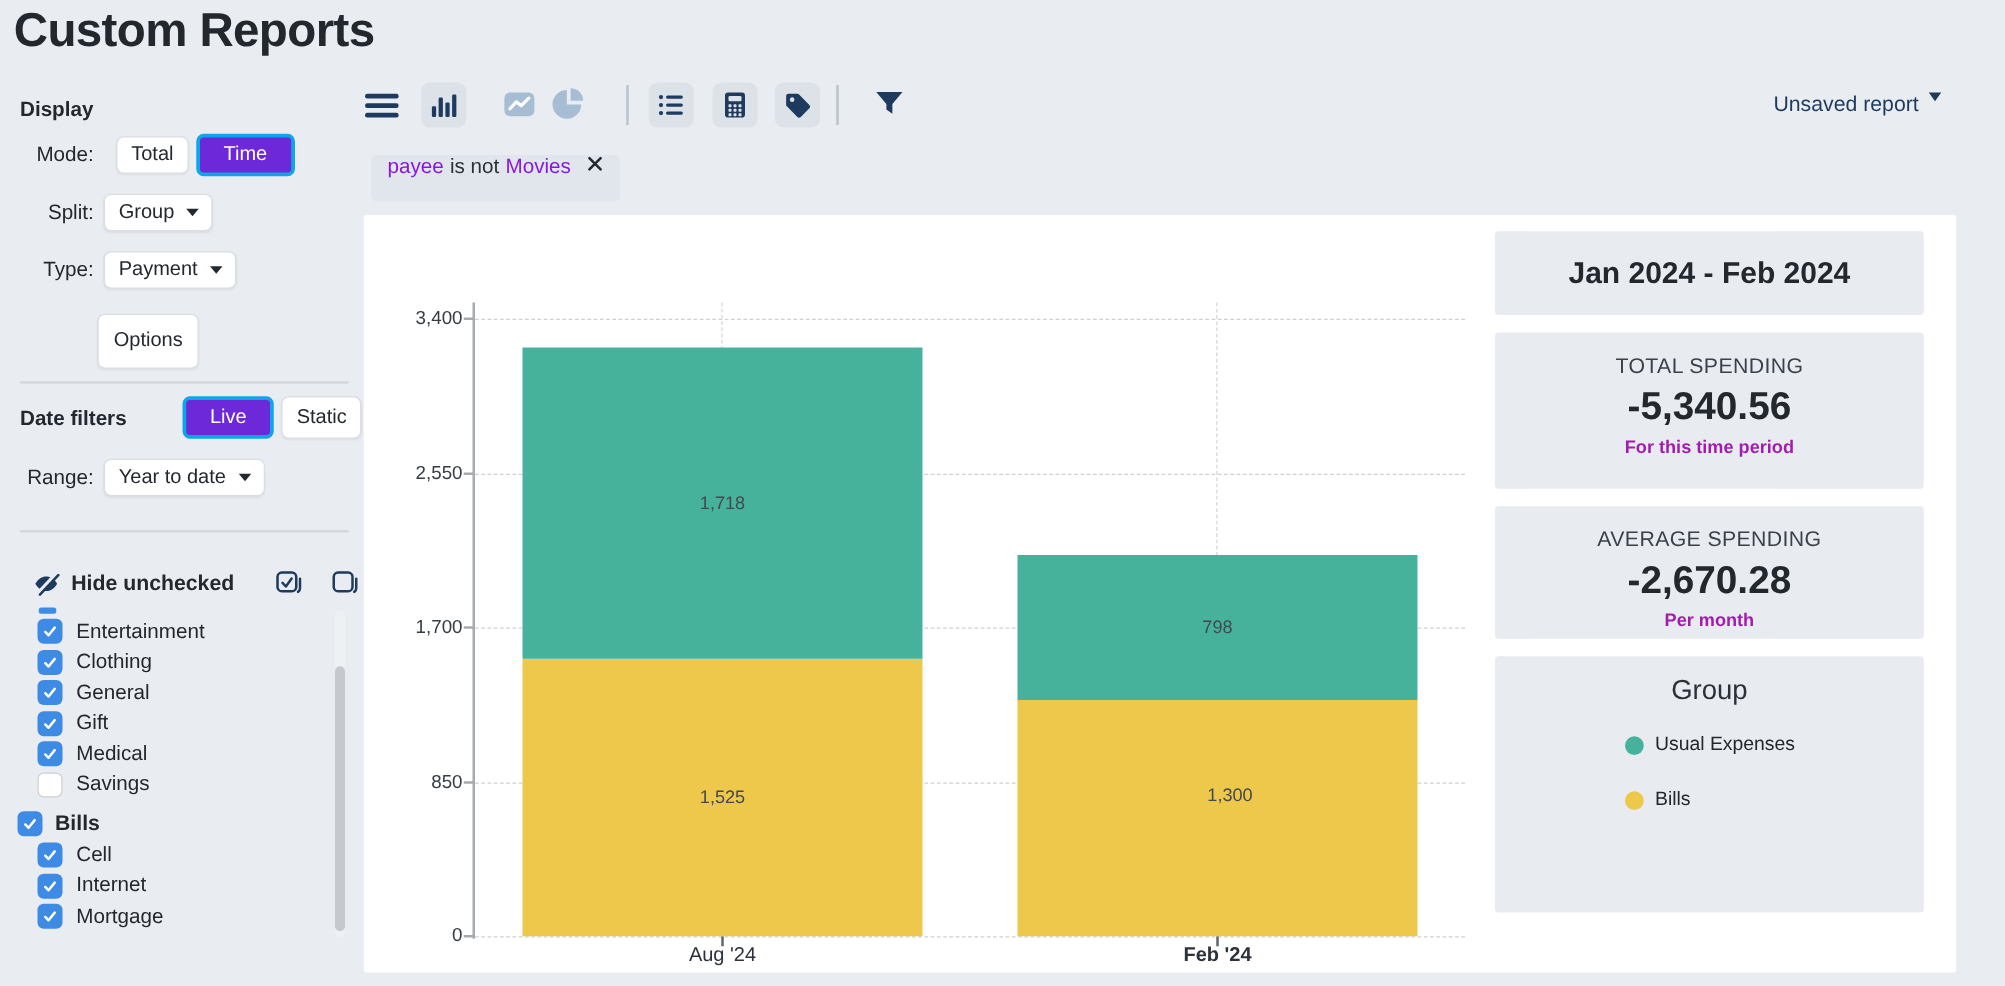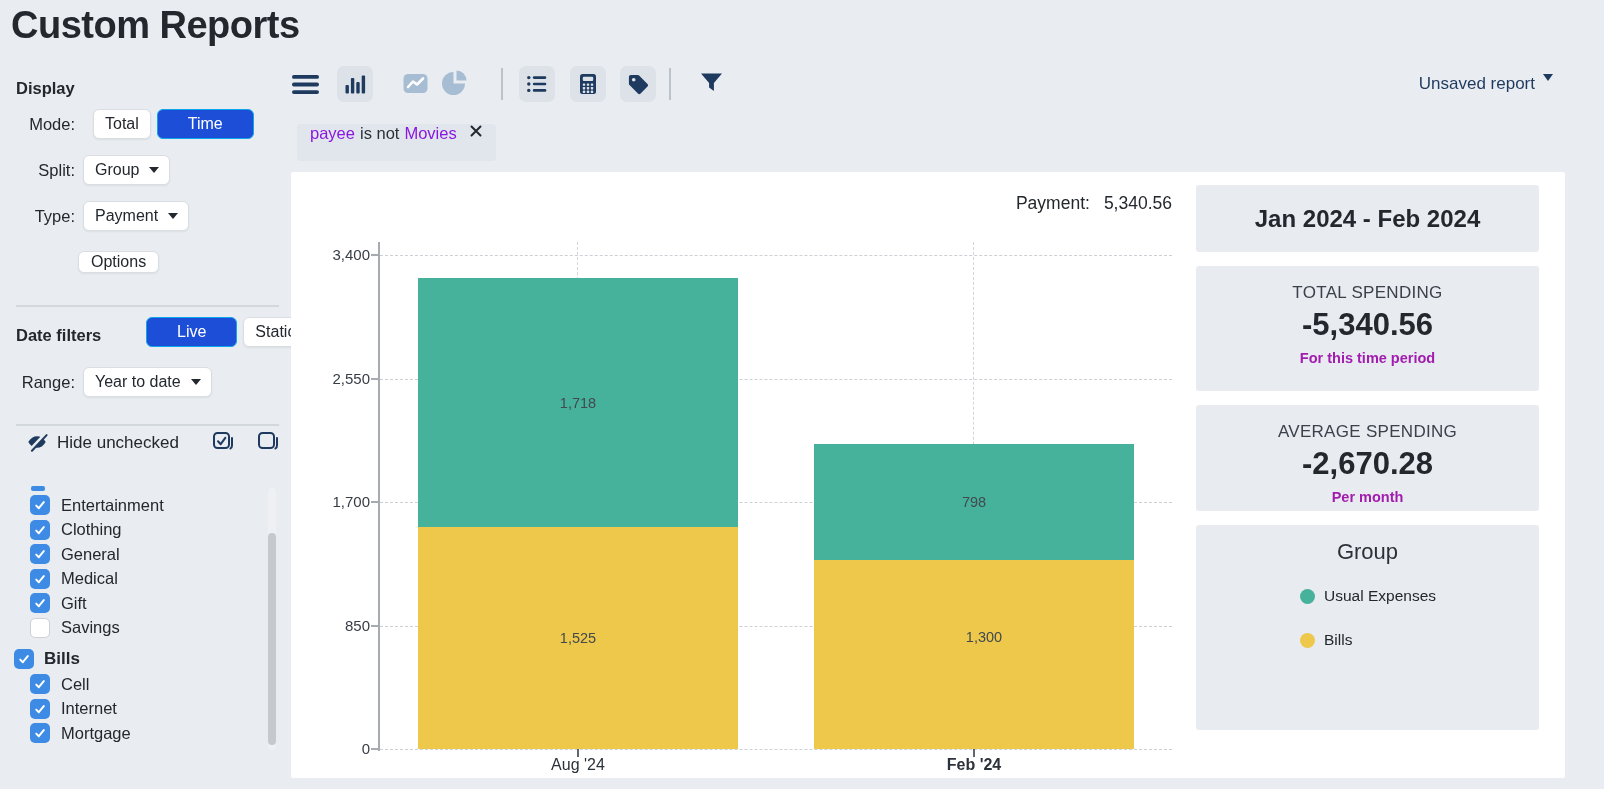--- a/index.html
+++ b/index.html
@@ -17,29 +17,29 @@
   .form-label { width:75px; text-align:right; margin-right:8px; font-size:16.5px; color:#23282e; }
   #row-mode { top:48px; height:32px; }
   #row-split { top:93px; height:34px; }
   #row-type  { top:138px; height:36px; }
   #row-options { top:191px; left:78px; height:33px; position:absolute; }
   #datefilter-buttons { position:absolute; left:146px; top:257px; display:flex; gap:6px; }
   #row-range { top:304px; height:36px; }
 
   .btn { font-size:16px; border-radius:6px; display:inline-flex; align-items:center; justify-content:center; cursor:default; font-family:inherit; }
   .btn-white { background:#fff; color:#23282e; border:1px solid #dadee3; box-shadow:0 1px 2px rgba(20,40,60,.07); padding:5px 11px; }
-  .btn-purple { background:#1d4ed8; color:#fff; border:1px solid #0ea5e9; padding:5px 30px; }
+  .btn-purple { background:#6d28d9; color:#fff; border:3px solid #0ea5e9; padding:5px 19px; }
   .dd { gap:10px; padding-right:10px; }
   .caret { width:0; height:0; border-left:5px solid transparent; border-right:5px solid transparent; border-top:6px solid currentColor; display:inline-block; }
 
   .divider { position:absolute; left:16px; width:263px; height:1.5px; background:#d3d8dd; }
   #divider-1 { top:245px; }
   #divider-2 { top:364px; }
 
-  #hide-unchecked-row { position:absolute; left:26px; top:367px; height:26px; display:flex; align-items:flex-end; }
+  #hide-unchecked-row { position:absolute; left:26px; top:394px; height:26px; display:flex; align-items:center;font-weight:bold; }
   #hide-unchecked-row .hide-label { font-size:17px; margin-left:9px; color:#23282e; }
   .mini-icon { width:22px; height:22px; margin-left:0; display:inline-flex; }
   #check-all-btn { margin-left:33px; }
   #uncheck-all-btn { margin-left:23px; }
 
   #category-list { position:absolute; left:0; top:424px; width:266px; padding-top:9px; }
   .cat-row { display:flex; align-items:center; height:24.5px; padding-left:30px; }
   .cat-row.group { padding-left:14px; margin-top:6px; height:26px; }
   .checkbox { width:20px; height:20px; border-radius:5px; background:#3d8be4; flex:none; display:flex; align-items:center; justify-content:center; }
   .checkbox svg { width:14px; height:14px; }
@@ -214,21 +214,21 @@
 
   <div class="form-row" id="row-type">
     <span class="form-label">Type:</span>
     <button class="btn btn-white dd">
       <span>Payment</span>
       <span class="caret"></span>
     </button>
   </div>
 
   <div id="row-options">
-    <button class="btn btn-white" style="padding:1px 12px">Options</button>
+    <button class="btn btn-white" style="padding:12px 12px">Options</button>
   </div>
 
   <div class="divider" id="divider-1"></div>
 
   <div class="section-heading" id="datefilters-heading">Date filters</div>
   <div id="datefilter-buttons">
     <button class="btn btn-purple">Live</button>
     <button class="btn btn-white">Static</button>
   </div>
 
@@ -291,29 +291,29 @@
           </svg>
         </div>
         <span class="cat-label">General</span>
       </div>
       <div class="cat-row">
         <div class="checkbox">
           <svg viewBox="0 0 24 24">
             <polyline points="5.5,13 10,17.5 18.5,7" fill="none" stroke="#fff" stroke-width="3.4" stroke-linecap="round" stroke-linejoin="round"></polyline>
           </svg>
         </div>
+        <span class="cat-label">Gift</span>
+      </div>
+      <div class="cat-row">
+        <div class="checkbox">
+          <svg viewBox="0 0 24 24">
+            <polyline points="5.5,13 10,17.5 18.5,7" fill="none" stroke="#fff" stroke-width="3.4" stroke-linecap="round" stroke-linejoin="round"></polyline>
+          </svg>
+        </div>
         <span class="cat-label">Medical</span>
-      </div>
-      <div class="cat-row">
-        <div class="checkbox">
-          <svg viewBox="0 0 24 24">
-            <polyline points="5.5,13 10,17.5 18.5,7" fill="none" stroke="#fff" stroke-width="3.4" stroke-linecap="round" stroke-linejoin="round"></polyline>
-          </svg>
-        </div>
-        <span class="cat-label">Gift</span>
       </div>
       <div class="cat-row">
         <div class="checkbox unchecked"></div>
         <span class="cat-label">Savings</span>
       </div>
       <div class="cat-row group">
         <div class="checkbox">
           <svg viewBox="0 0 24 24">
             <polyline points="5.5,13 10,17.5 18.5,7" fill="none" stroke="#fff" stroke-width="3.4" stroke-linecap="round" stroke-linejoin="round"></polyline>
           </svg>
@@ -343,23 +343,20 @@
           </svg>
         </div>
         <span class="cat-label">Mortgage</span>
       </div>
     </div>
   <div id="list-scroll-track"></div>
   <div id="list-scroll-thumb"></div>
 </div>
 
 <div class="chart-panel">
-  <div class="payment">
-    <span>Payment:</span><span class="val">5,340.56</span>
-  </div>
 
   <div id="plot">
     <div class="yaxis"></div>
   <div class="gridline" style="top: 494px;"></div>
       <div class="ytick-mark" style="top: 493px;"></div>
       <div class="ytick-label" style="top: 483px;">0</div>
       <div class="gridline" style="top: 370.5px;"></div>
       <div class="ytick-mark" style="top: 369.5px;"></div>
       <div class="ytick-label" style="top: 359.5px;">850</div>
       <div class="gridline" style="top: 247px;"></div>

